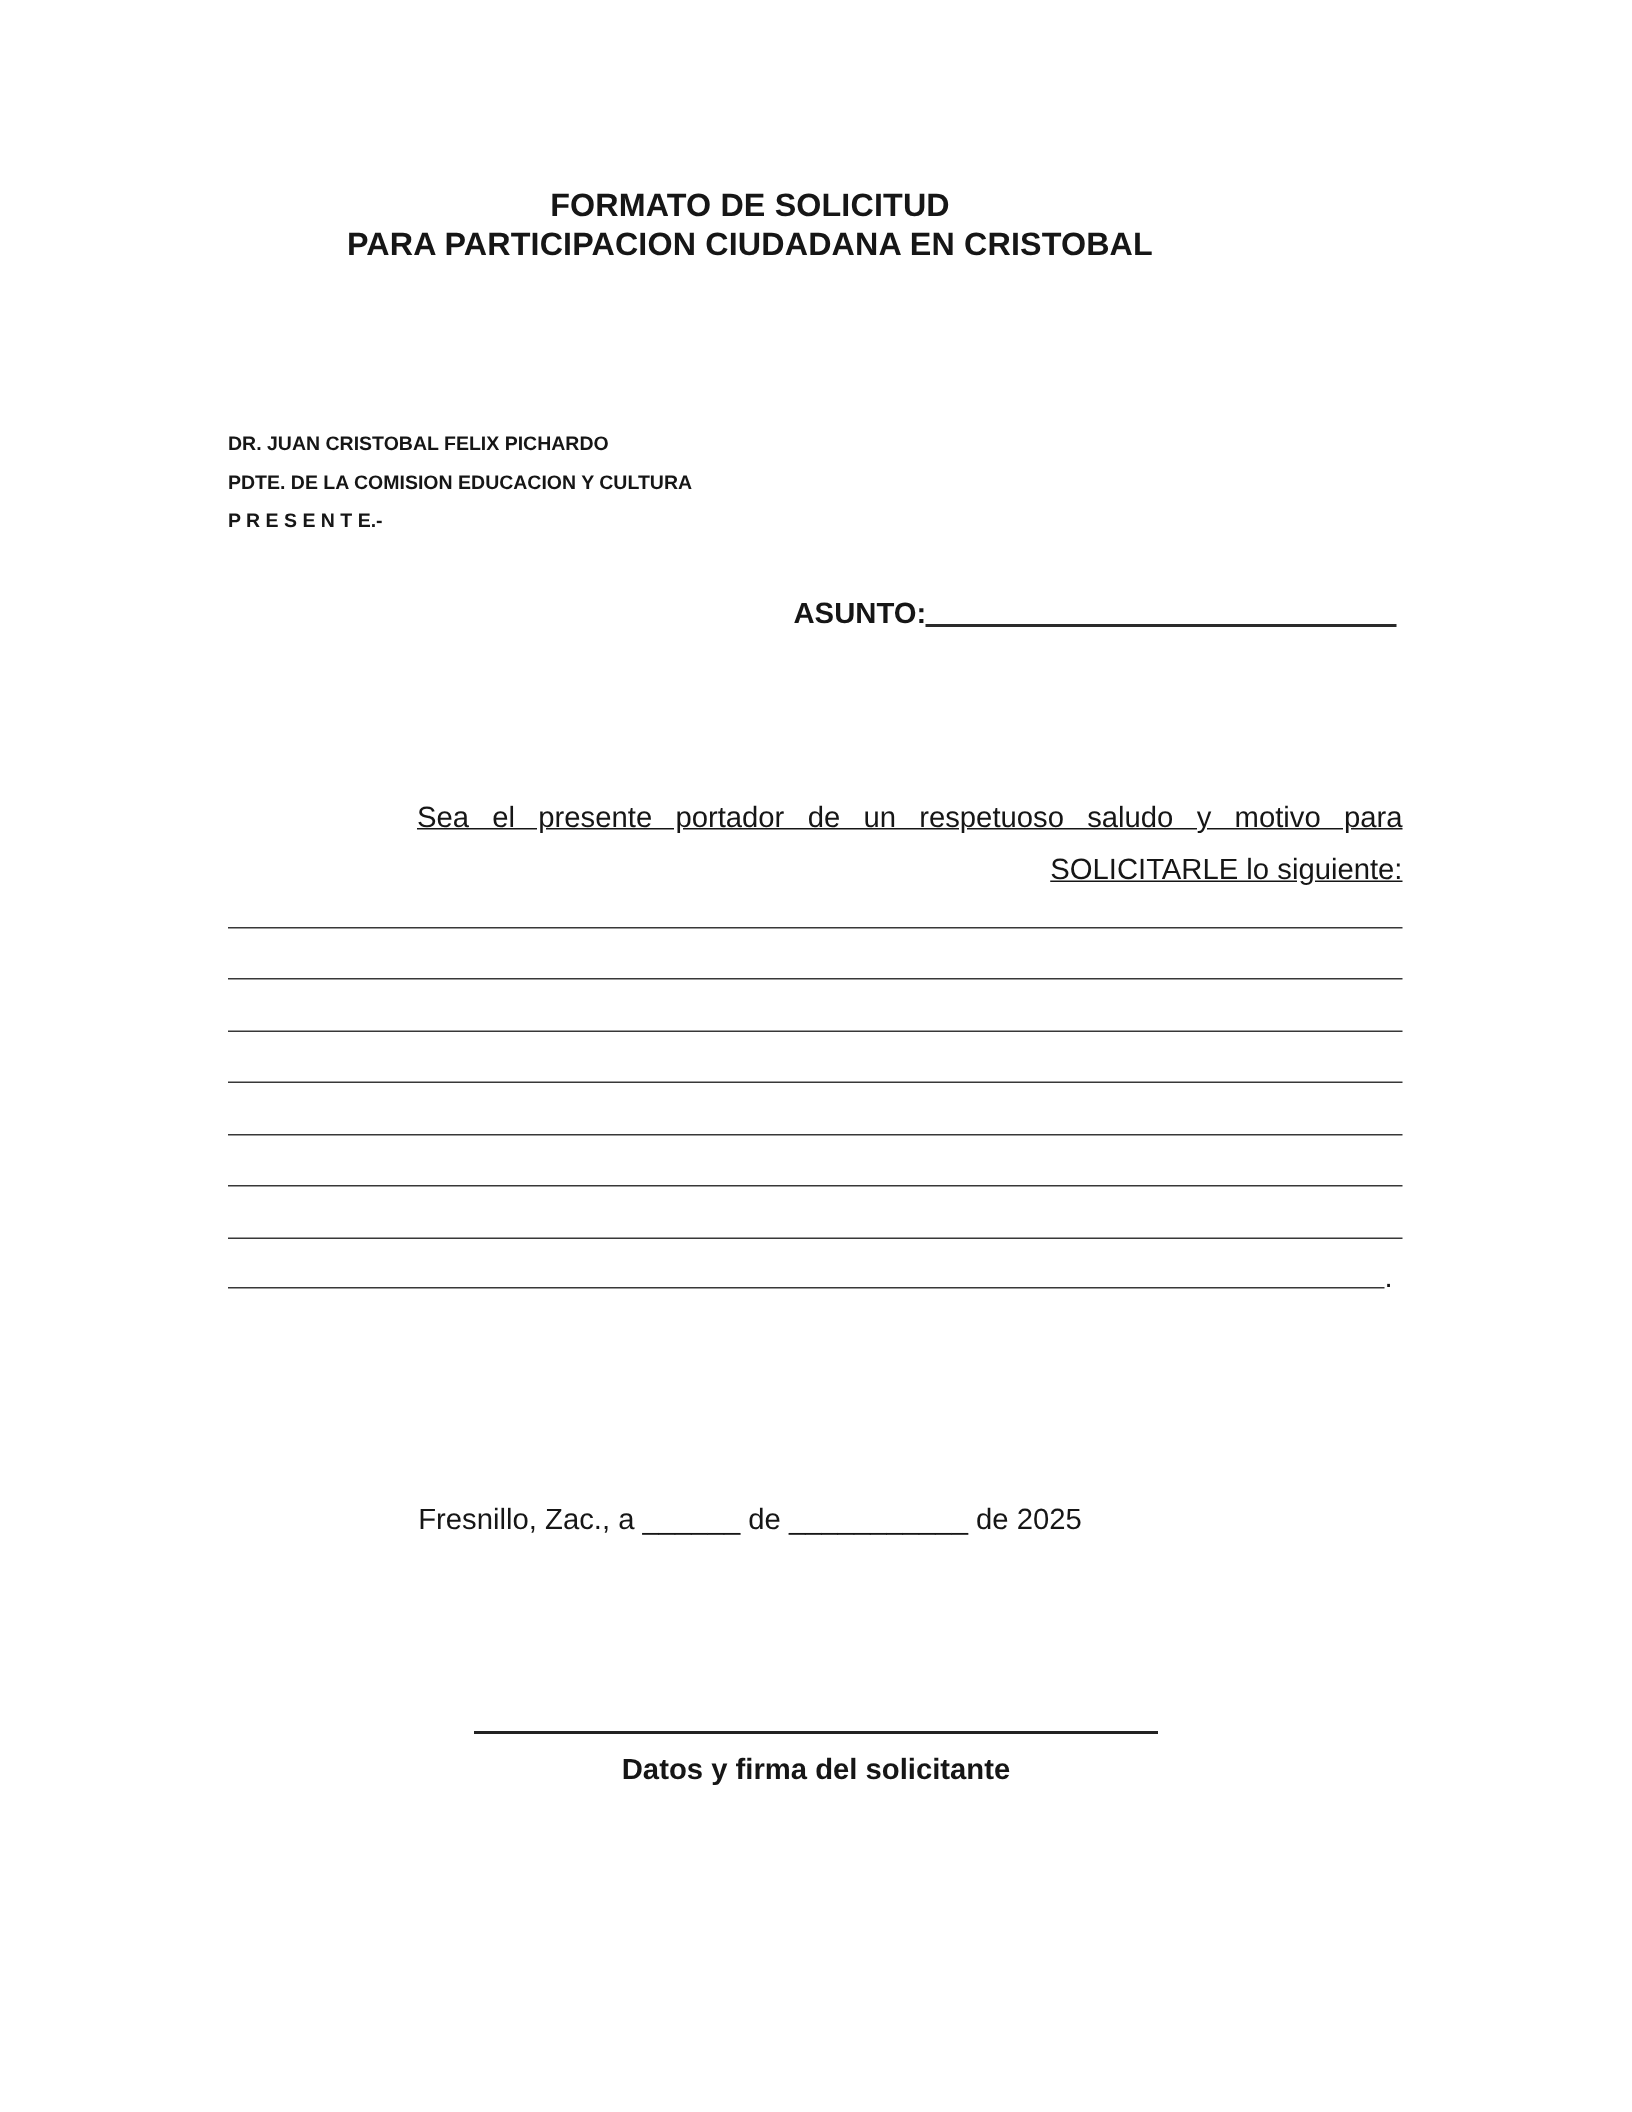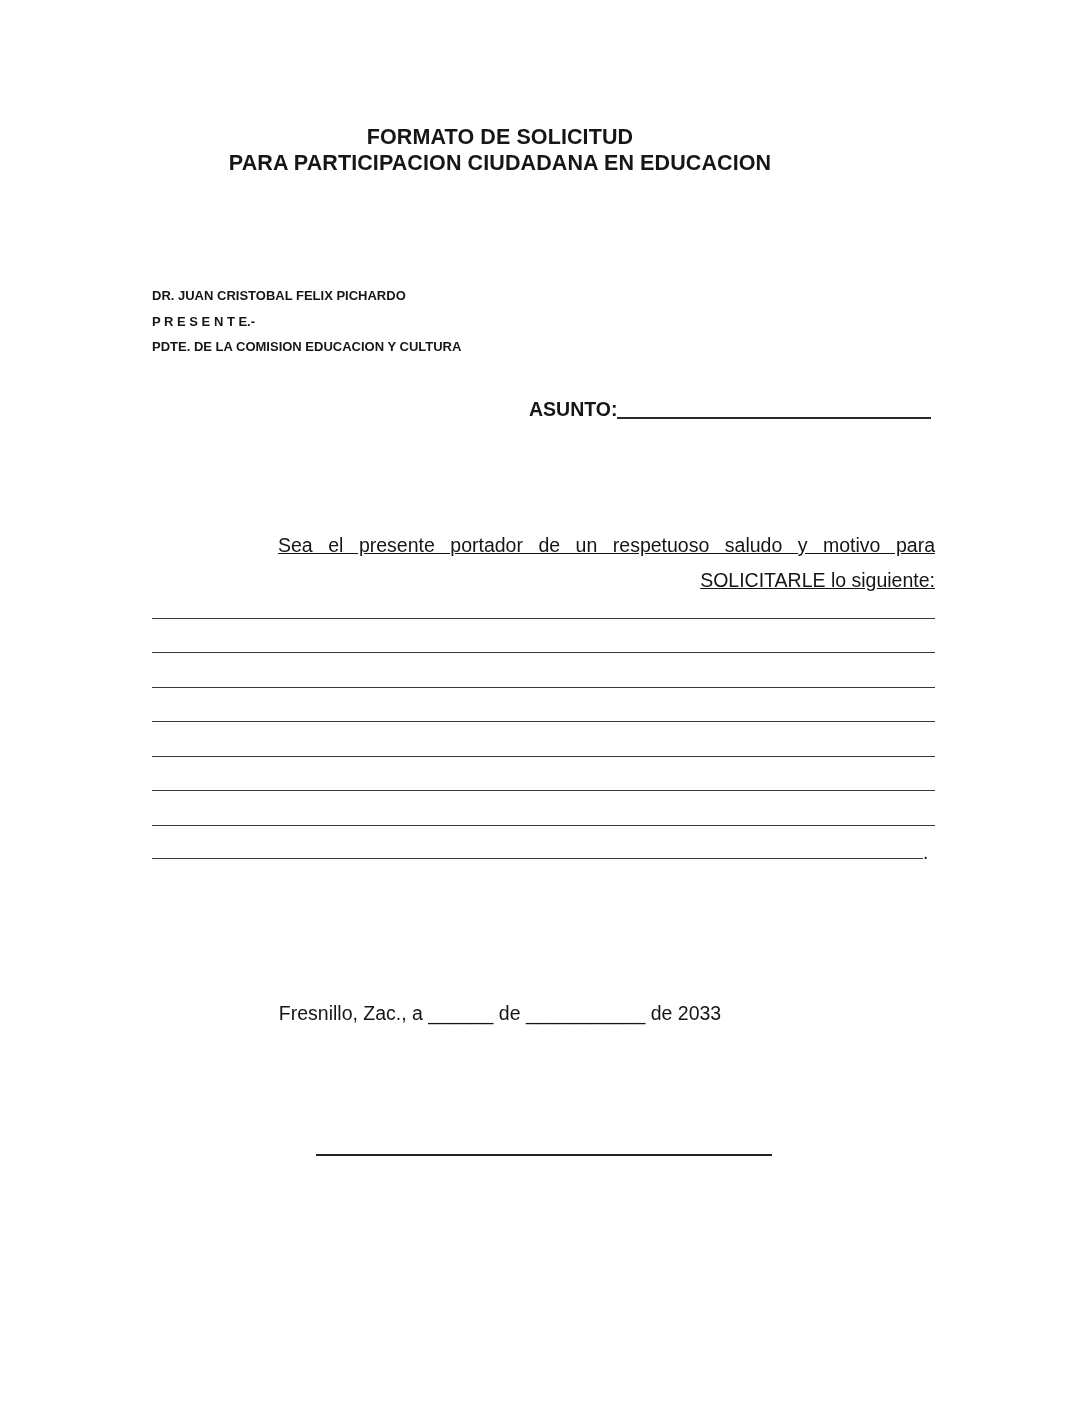--- a/index.html
+++ b/index.html
@@ -109,27 +109,27 @@
     line-height: 23px;
   }
 </style>
 </head>
 <body>
 
 <div class="page">
 
   <header class="title">
     <div>FORMATO DE SOLICITUD</div>
-    <div>PARA PARTICIPACION CIUDADANA EN EDUCACION</div>
+    <div>PARA PARTICIPACION CIUDADANA EN CRISTOBAL</div>
   </header>
 
   <section class="addressee">
     <div>DR. JUAN CRISTOBAL FELIX PICHARDO</div>
+    <div>PDTE. DE LA COMISION EDUCACION Y CULTURA</div>
     <div>P R E S E N T E.-</div>
-    <div>PDTE. DE LA COMISION EDUCACION Y CULTURA</div>
   </section>
 
   <div class="asunto">
     <span class="label">ASUNTO:</span><span class="blank asunto-blank"></span>
   </div>
 
   <div class="body-par">
     <div class="l1">Sea el presente portador de un respetuoso saludo y motivo para</div>
     <div class="l2">SOLICITARLE lo siguiente:</div>
   </div>
@@ -141,19 +141,20 @@
       <div class="wline"></div>
       <div class="wline"></div>
       <div class="wline"></div>
       <div class="wline"></div>
       <div class="wline last">
         <span class="rule"></span>
         <span class="dot">.</span>
       </div>
     </div>
 
-  <div class="date-line">Fresnillo, Zac., a ______ de ___________ de 2033</div>
+  <div class="date-line">Fresnillo, Zac., a ______ de ___________ de 2025</div>
 
   <div class="signature">
     <div class="sig-rule"></div>
+    <div class="sig-caption">Datos y firma del solicitante</div>
   </div>
 
 </div>
 
 </body></html>

